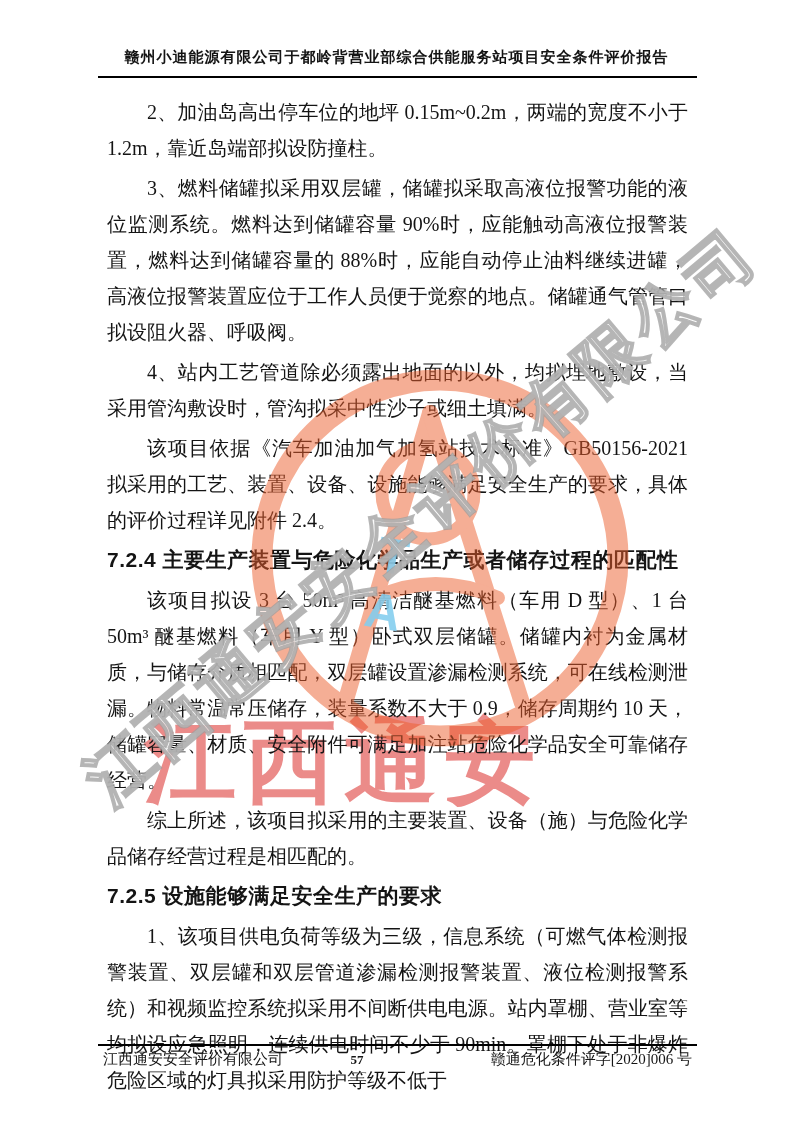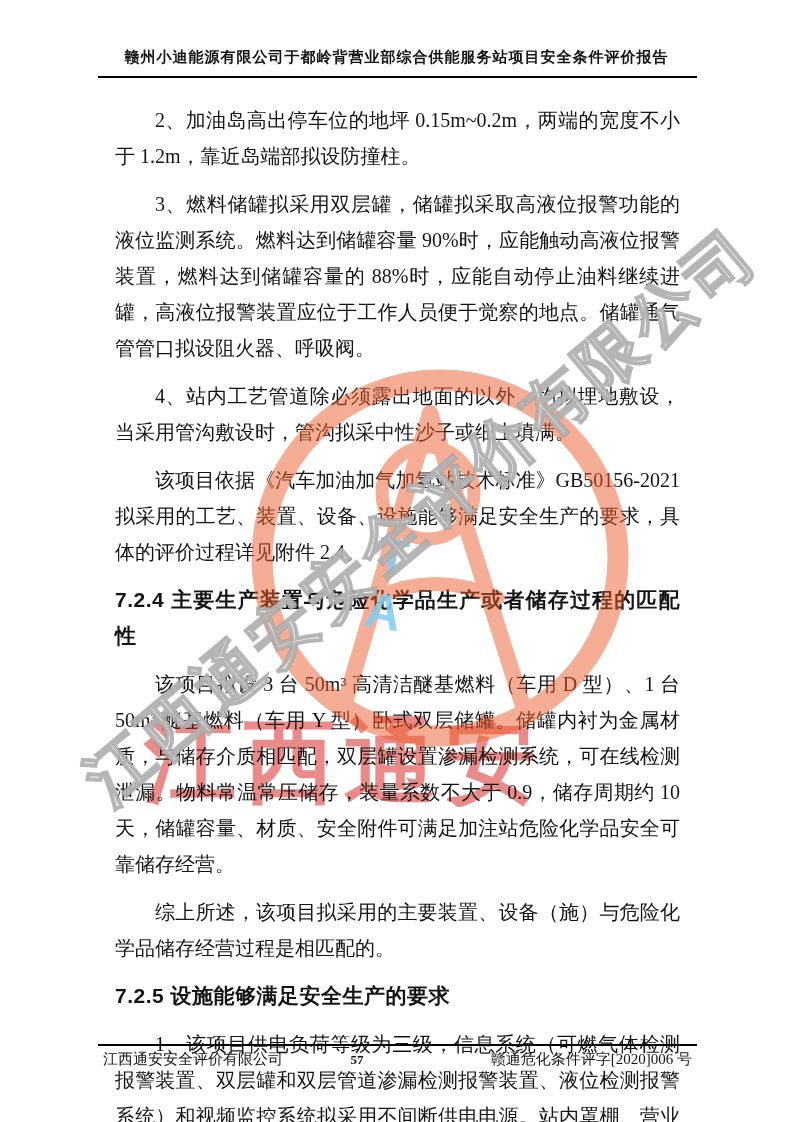--- a/index.html
+++ b/index.html
@@ -17,21 +17,21 @@
   .header-rule{
     position:absolute;top:76px;left:98px;right:96px;
     border-top:2px solid #000;z-index:2;
   }
   
   .content{
     position:absolute;top:90px;left:103px;width:589px;z-index:2;
     font-size:20px;line-height:36px;
     text-align:justify;
   }
-  .content p{margin:12px;padding:0;text-indent:2em;}
+  .content p{margin:4px;padding:0;text-indent:2em;}
   .content p.heading{
     text-indent:0;
     font-family:"Liberation Sans","DejaVu Sans",sans-serif;
     font-weight:bold;font-size:21px;letter-spacing:0.5px;
   }
   
   .footer-rule{
     position:absolute;top:1044px;left:98px;right:96px;
     border-top:2px solid #000;z-index:2;
   }

